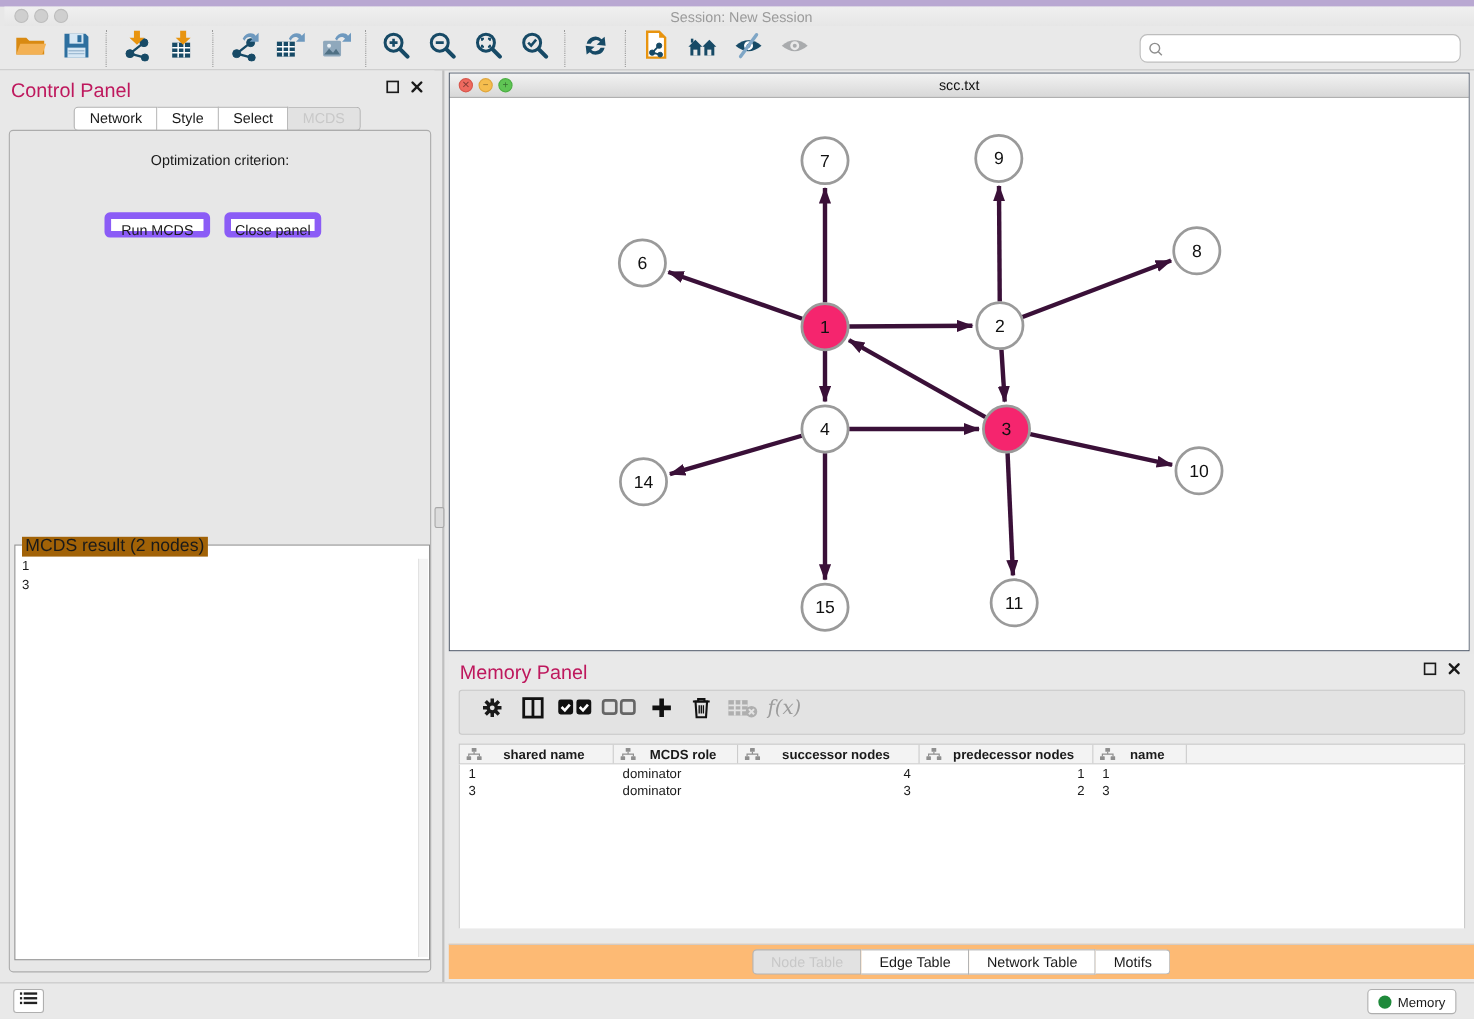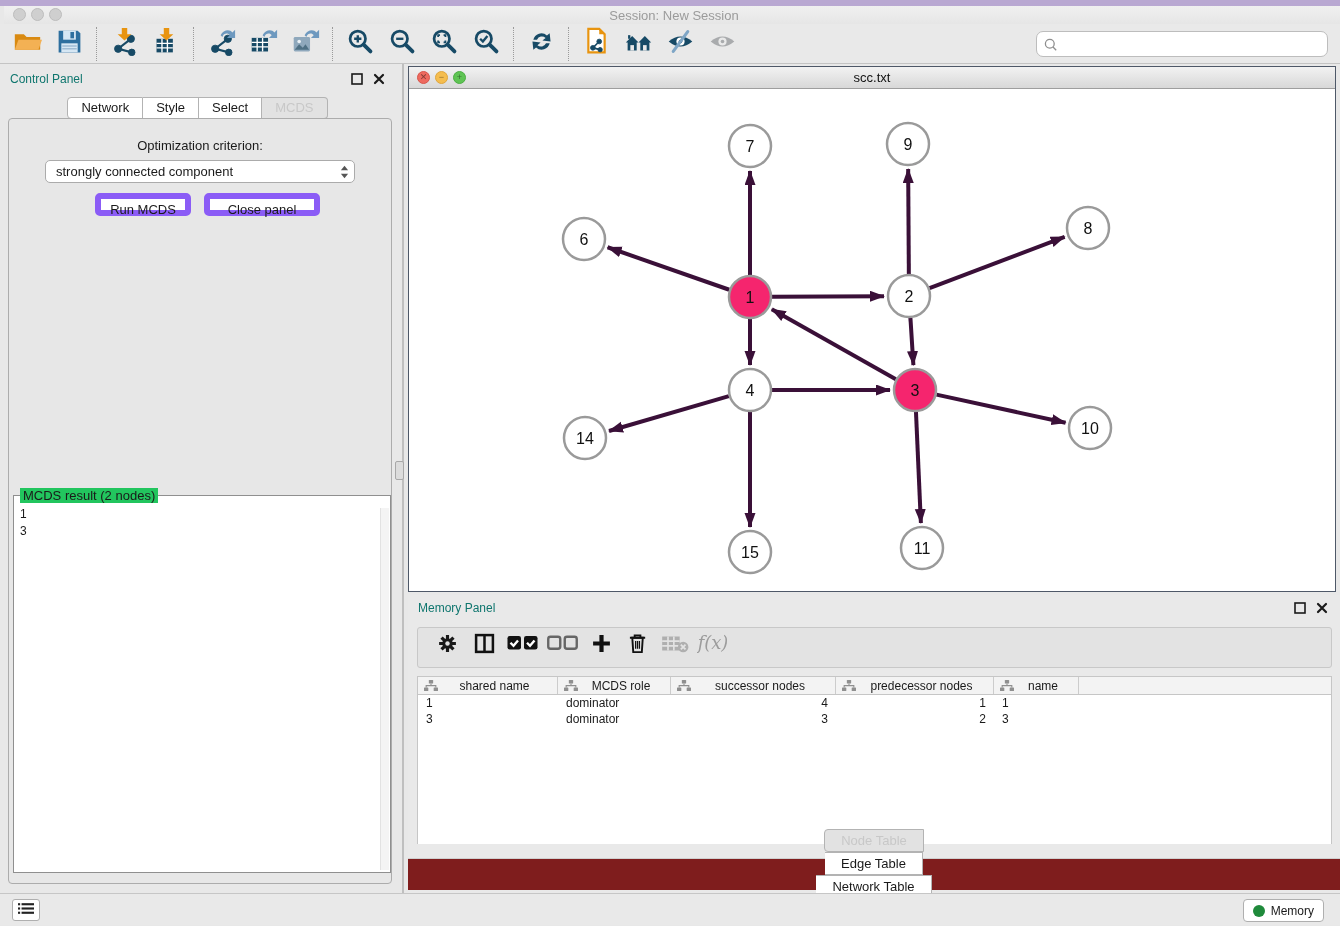--- a/index.html
+++ b/index.html
@@ -17,36 +17,36 @@
   .toolbar { left:0; top:24px; width:1340px; height:40px; background:#E9E9E9; border-bottom:1px solid #C4C4C4; display:flex; align-items:center; padding-left:6px; }
   .tb-btn { width:42px; height:36px; display:flex; align-items:center; justify-content:center; cursor:default; }
   .tb-btn svg { width:29px; height:29px; }
   .tb-sep { width:1px; height:34px; border-left:1px dotted #9A9A9A; margin:0 6px; }
   .search-wrap { margin-left:auto; margin-right:12px; width:292px; height:26px; background:#fff; border:1px solid #BDBDBD; border-radius:7px; position:relative; }
   .search-wrap svg { position:absolute; left:6px; top:5px; width:16px; height:16px; }
   .search-input { position:absolute; left:26px; top:0; width:260px; height:24px; border:none; outline:none; background:transparent; font-size:13px; font-family:"Liberation Sans",sans-serif; }
 
   
   .control-panel { left:0; top:64px; width:395px; height:829px; background:#E8E8E8; }
-  .panel-head { position:absolute; left:10px; top:8px; font-size:12px; color:#0f766e; }
+  .panel-head { position:absolute; left:10px; top:8px; font-size:18px; color:#be185d; }
   .win-btns { position:absolute; top:9px; display:flex; gap:10px; }
   .win-btns .icon svg { width:12px; height:12px; display:block; }
   .cp-tabs { position:absolute; left:0; right:0; top:33px; display:flex; justify-content:center; }
   .tab { height:22px; line-height:20px; padding:0 13px; font-size:13px; background:#fff; border:1px solid #B3B3B3; border-left-width:0; cursor:default; }
   .tab:first-child { border-left-width:1px; border-radius:4px 0 0 4px; }
   .tab:last-child { border-radius:0 4px 4px 0; }
   .tab.active { background:#E2E2E2; color:#C8C8C8; }
   .cp-box { position:absolute; left:8px; top:54px; width:384px; height:766px; background:#E7E7E7; border:1px solid #ACACAC; border-radius:4px; }
   .opt-label { position:absolute; left:0; right:0; top:19px; text-align:center; font-size:13px; }
   .cp-select { position:absolute; left:36px; top:41px; width:310px; height:23px; background:#fff; border:1px solid #ABABAB; border-radius:5px; font-size:13px; line-height:21px; padding-left:10px; cursor:default; }
   .cp-select .chev { position:absolute; right:4px; top:2px; }
   .cp-select .chev svg { width:11px; height:18px; }
   .btn { position:absolute; top:74px; height:23px; background:#fff; border:6px solid #8b5cf6; border-radius:5px; font-size:13px; text-align:center; line-height:21px; cursor:default; }
   .result-group { position:absolute; left:4px; top:376px; width:378px; height:378px; border:1px solid #8F8F8F; background:#fff; }
-  .result-legend { position:absolute; left:6px; top:-8px; background:#22c55e; padding:0 3px; font-size:13px; }
+  .result-legend { position:absolute; left:6px; top:-8px; background:#a16207; padding:0 3px; font-size:16px; }
   .result-text { position:absolute; left:6px; top:10px; right:14px; bottom:4px; font-size:12px; line-height:17px; overflow:hidden; }
   .result-scroll { position:absolute; right:1px; top:12px; bottom:2px; width:9px; background:#F4F4F4; border-left:1px solid #E2E2E2; }
 
   
   .v-split-line { left:402px; top:64px; width:2px; height:829px; background:#BFBFBF; }
   .v-split-handle { left:395px; top:461px; width:9px; height:19px; background:#DCDCDC; border:1px solid #A8A8A8; border-radius:2px; }
 
   
   .net-window { left:408px; top:66px; width:928px; height:526px; border:1px solid #4E5868; background:#fff; }
   .net-titlebar { position:absolute; left:0; top:0; right:0; height:22px; background:linear-gradient(#F2F2F2,#D8D8D8); border-bottom:1px solid #9E9E9E; }
@@ -58,26 +58,26 @@
   .net-canvas { position:absolute; left:0; top:22px; width:926px; height:502px; background:#fff; }
 
   
   .table-panel { left:408px; top:595px; width:932px; height:298px; background:#E9E9E9; }
   .tp-toolbar { position:absolute; left:9px; top:32px; width:915px; height:41px; background:#E3E3E3; border:1px solid #C8C8C8; border-radius:3px; display:flex; align-items:center; padding-left:14px; gap:7px; }
   .tp-btn { height:30px; min-width:30px; display:flex; justify-content:center; }
   .tp-btn svg { height:21px; }
   .tp-header { position:absolute; left:9px; top:81px; width:915px; height:19px; background:#F3F3F3; border:1px solid #C6C6C6; display:flex; }
   .th-cell { height:100%; border-right:1px solid #CCC; display:flex; align-items:center; font-size:12px; position:relative; }
   .th-cell .attr { margin-left:6px; width:14px; height:12px; }
-  .th-label { position:absolute; left:14px; right:0; text-align:center; }
+  .th-label { position:absolute; left:14px; right:0; text-align:center;font-weight:bold; }
   .tp-body { position:absolute; left:9px; top:100px; width:915px; height:149px; background:#fff; border-left:1px solid #C6C6C6; border-right:1px solid #C6C6C6; }
   .t-row { display:flex; height:16px; font-size:12px; }
   .t-cell { padding:0 8px; line-height:16px; white-space:nowrap; overflow:hidden; }
   .al-r { text-align:right; }
-  .tp-tabstrip { position:absolute; left:0; right:0; top:263px; height:32px; background:#7f1d1d; border-top:1px solid #CFCFCF; display:flex; justify-content:center; align-items:center;flex-direction:column; }
+  .tp-tabstrip { position:absolute; left:0; right:0; top:263px; height:32px; background:#fdba74; border-top:1px solid #CFCFCF; display:flex; justify-content:center; align-items:center; }
   .tp-tabstrip .tab { height:23px; line-height:21px; padding:0 16px; }
 
   
   .status-bar { left:0; top:893px; width:1340px; height:32px; background:#E9E9E9; border-top:1px solid #C6C6C6; }
   .status-btn { position:absolute; left:12px; top:5px; width:28px; height:22px; background:#fff; border:1px solid #AFAFAF; border-radius:3px; display:flex; align-items:center; justify-content:center; }
   .status-btn svg { width:16px; height:13px; }
   .memory-btn { position:absolute; right:16px; top:5px; height:23px; background:#fff; border:1px solid #AFAFAF; border-radius:4px; display:flex; align-items:center; padding:0 9px; gap:6px; font-size:12px; }
   .mem-dot { width:12px; height:12px; border-radius:50%; background:#1F8A3B; }
 </style>
 </head>
@@ -254,29 +254,22 @@
       </span>
   </div>
   <div class="cp-tabs" id="cp-tabs">
       <div class="tab">Network</div>
       <div class="tab">Style</div>
       <div class="tab">Select</div>
       <div class="tab active">MCDS</div>
     </div>
   <div class="cp-box">
     <div class="opt-label">Optimization criterion:</div>
-    <div class="cp-select">
-      <span>strongly connected component</span>
-      <span class="chev"><svg viewBox="0 0 12 20">
-            <path d="M2 8l4-5 4 5z" fill="#555"></path>
-            <path d="M2 12l4 5 4-5z" fill="#555"></path>
-          </svg></span>
-    </div>
     <div class="btn" style="left:86px;width:96px">Run MCDS</div>
-    <div class="btn" style="left:195px;width:116px">Close panel</div>
+    <div class="btn" style="left:195px;width:88px">Close panel</div>
     <div class="result-group">
       <span class="result-legend">MCDS result (2 nodes)</span>
       <div class="result-text" id="mcds-text">
           <div>1</div>
           <div>3</div>
         </div>
       <div class="result-scroll"></div>
     </div>
   </div>
 </div>

